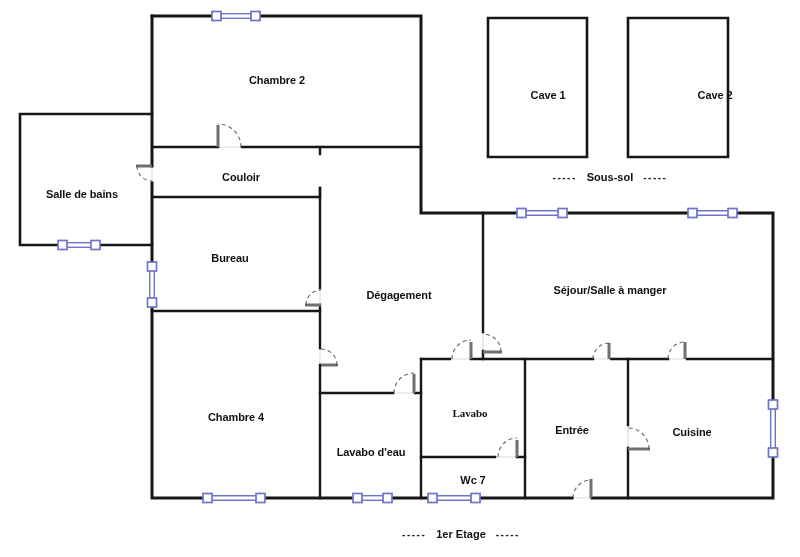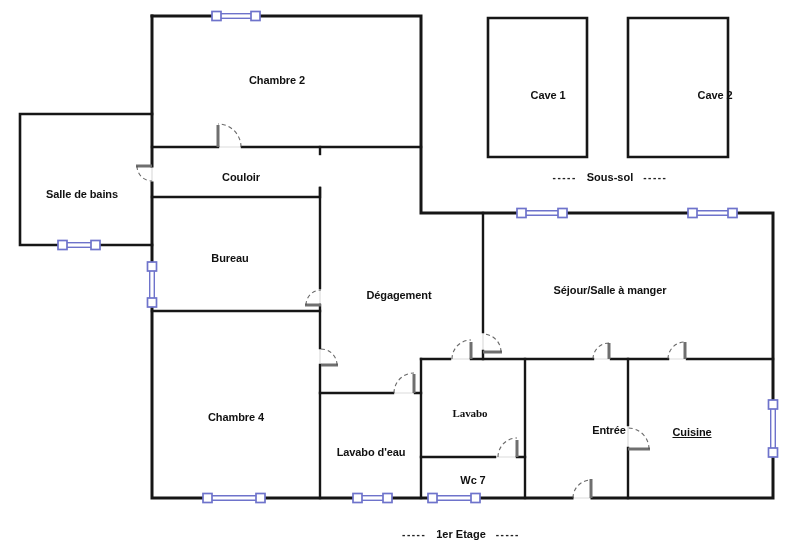--- a/index.html
+++ b/index.html
@@ -191,22 +191,22 @@
   <div id="labels-layer">
       <div class="room-label" style="left: 277px; top: 80px;">Chambre 2</div>
       <div class="room-label" style="left: 82px; top: 194px; text-align: right;">Salle de bains</div>
       <div class="room-label" style="left: 241px; top: 177px;">Couloir</div>
       <div class="room-label" style="left: 230px; top: 258px;">Bureau</div>
       <div class="room-label" style="left: 399px; top: 295px;">Dégagement</div>
       <div class="room-label" style="left: 236px; top: 417px;">Chambre 4</div>
       <div class="room-label" style="left: 371px; top: 452px;">Lavabo d'eau</div>
       <div class="room-label" style="left: 470px; top: 413px; font-family: Liberation Serif, serif;">Lavabo</div>
       <div class="room-label" style="left: 473px; top: 480px;">Wc 7</div>
-      <div class="room-label" style="left: 572px; top: 430px; margin-left: 37px;">Entrée</div>
-      <div class="room-label" style="left: 692px; top: 432px; text-decoration: underline;">Cuisine</div>
+      <div class="room-label" style="left: 572px; top: 430px;">Entrée</div>
+      <div class="room-label" style="left: 692px; top: 432px;">Cuisine</div>
       <div class="room-label" style="left: 610px; top: 290px;">Séjour/Salle à manger</div>
       <div class="room-label" style="left: 548px; top: 95px;">Cave 1</div>
       <div class="room-label" style="left: 678px; top: 95px; margin-left: 37px;">Cave 2</div>
     </div>
 
   <div class="caption" style="left:610px;top:177px">
     <span class="dash">-----</span>
     <span>Sous-sol</span>
     <span class="dash">-----</span>
   </div>

